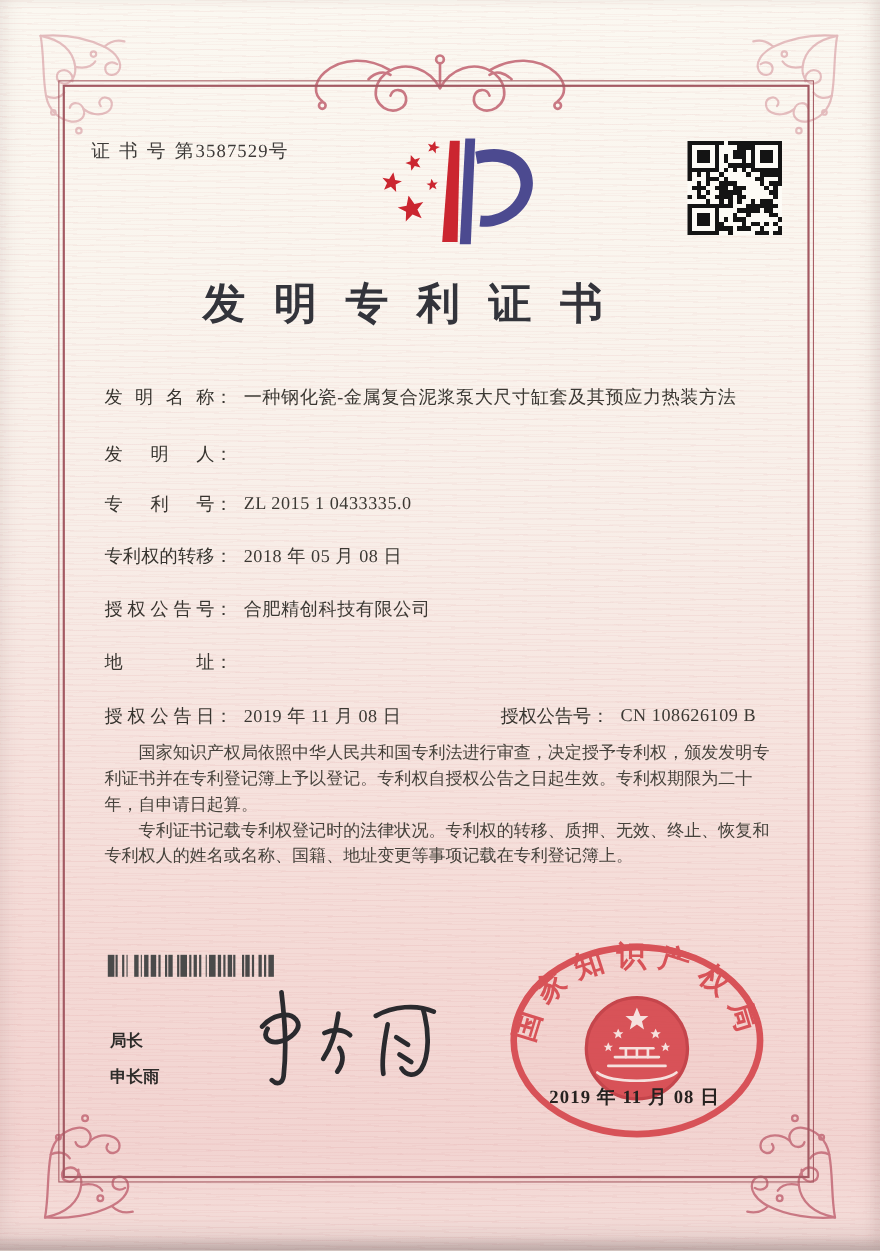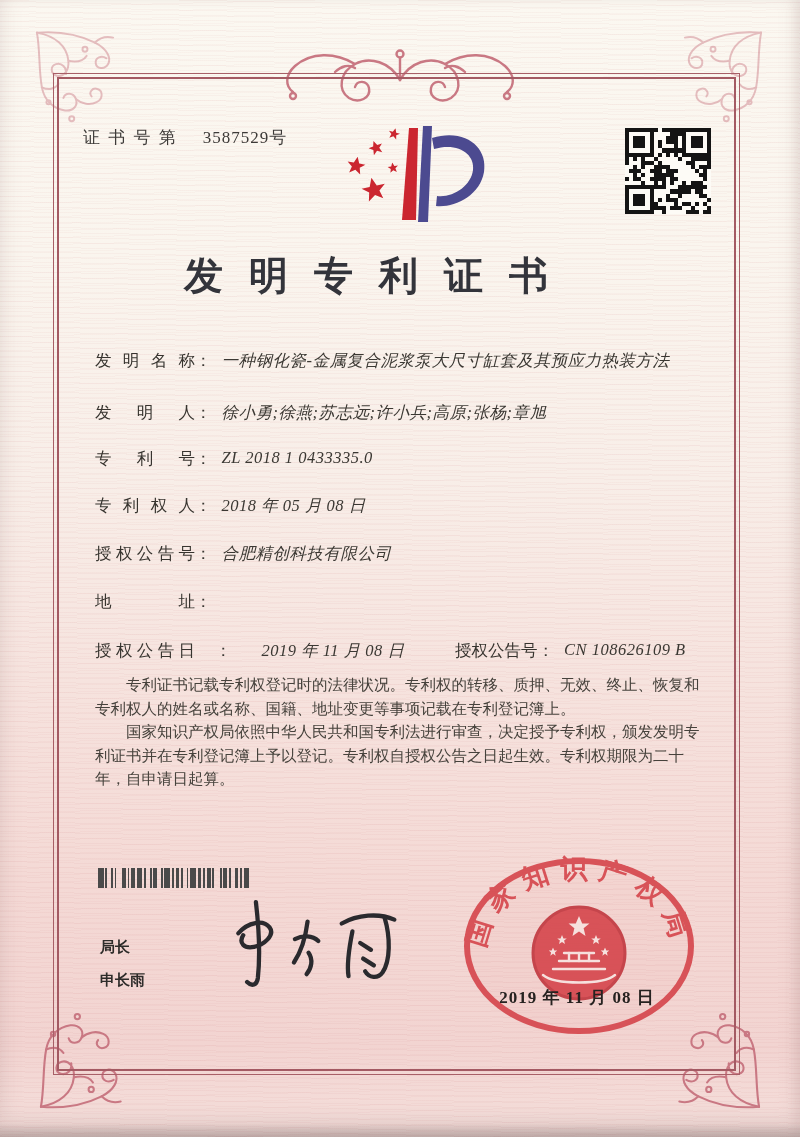--- a/index.html
+++ b/index.html
@@ -12,33 +12,33 @@
   }
   .texture{position:absolute;inset:0;pointer-events:none;
     background:
       repeating-linear-gradient(1.2deg, rgba(205,110,120,.055) 0 1px, transparent 1px 5px),
       repeating-linear-gradient(-1.4deg, rgba(205,110,120,.04) 0 1px, transparent 1px 7px);
     mix-blend-mode:multiply;}
   .frame{position:absolute;left:53px;top:73px;width:685px;height:1000px;
     border:1px solid #a85f67;}
   .frame::before{content:"";position:absolute;inset:3px;border:2px solid #a45a63;}
   .certno{position:absolute;left:83px;top:126px;font-size:17px;color:#3d3a38;letter-spacing:2px;}
-  .certno .num{letter-spacing:1px;margin-left:25px;}
+  .certno .num{letter-spacing:1px;}
   .title{position:absolute;left:0;top:249px;width:732px;text-align:center;
     font-size:39px;font-weight:700;color:#33343b;letter-spacing:26px;text-indent:26px;}
   .logo{position:absolute;left:336px;top:122px;}
   .qr{position:absolute;left:625px;top:128px;width:86px;height:86px;}
   .field{position:absolute;left:95px;font-size:16.5px;color:#3b3833;display:flex;align-items:flex-start;justify-content:flex-end;}
   .field .lbl{display:inline-block;width:100px;text-align:justify;text-align-last:justify;flex:0 0 auto;color:#37342f;}
   .field .colon{flex:0 0 auto;margin-right:10px;}
-  .field .val{letter-spacing:.5px;font-style:italic;}
+  .field .val{letter-spacing:.5px;}
   .f-name{top:350px;} .f-inventor{top:402px;} .f-patno{top:448px;}
   .f-appdate{top:495px;} .f-owner{top:543px;}
   .f-addr{top:591px;} .f-addr .val{width:478px;line-height:25px;}
-  .f-grantdate{top:640px;gap:20px;} .f-grantno{top:640px;left:455px;}
+  .f-grantdate{top:640px;} .f-grantno{top:640px;left:455px;}
   .f-grantno .lbl{width:auto;margin-right:0;}
   .paras{position:absolute;left:95px;top:673px;width:614px;font-size:15.5px;line-height:23.5px;color:#46423c;}
   .paras p{margin:0;text-indent:2em;}
   .barcode{position:absolute;left:98px;top:868px;width:205px;height:20px;display:flex;align-items:stretch;}
   .barcode div{height:100%;}
   .director{position:absolute;left:100px;top:930px;font-family:"Liberation Sans","DejaVu Sans",sans-serif;
     font-weight:600;font-size:15px;color:#2e2c2a;line-height:33px;}
   .sig{position:absolute;left:213px;top:893px;}
   .seal{position:absolute;left:460px;top:853px;}
   .sealdate{position:absolute;left:462px;top:986px;width:230px;text-align:center;
@@ -282,29 +282,28 @@
   <div class="title">发明专利证书</div>
 
   <div class="field f-name">
     <span class="lbl">发明名称</span>
       <span class="colon">：</span>
       <span class="val">一种钢化瓷-金属复合泥浆泵大尺寸缸套及其预应力热装方法</span>
   </div>
   <div class="field f-inventor">
     <span class="lbl">发明人</span>
       <span class="colon">：</span>
-      <span class="val">徐小勇;徐燕;苏志远;许小兵;高原;张杨;章旭</span>
   </div>
   <div class="field f-patno">
     <span class="lbl">专利号</span>
       <span class="colon">：</span>
-      <span class="val">ZL 2018 1 0433335.0</span>
+      <span class="val">ZL 2015 1 0433335.0</span>
   </div>
   <div class="field f-appdate">
-    <span class="lbl">专利权人</span>
+    <span class="lbl">专利权的转移</span>
       <span class="colon">：</span>
       <span class="val">2018 年 05 月 08 日</span>
   </div>
   <div class="field f-owner">
     <span class="lbl">授权公告号</span>
       <span class="colon">：</span>
       <span class="val">合肥精创科技有限公司</span>
   </div>
   <div class="field f-addr">
     <span class="lbl">地址</span>
@@ -315,22 +314,22 @@
       <span class="colon">：</span>
       <span class="val">2019 年 11 月 08 日</span>
   </div>
   <div class="field f-grantno">
     <span class="lbl">授权公告号</span>
       <span class="colon">：</span>
       <span class="val">CN 108626109 B</span>
   </div>
 
   <div class="paras">
+    <p>国家知识产权局依照中华人民共和国专利法进行审查，决定授予专利权，颁发发明专利证书并在专利登记簿上予以登记。专利权自授权公告之日起生效。专利权期限为二十年，自申请日起算。</p>
     <p>专利证书记载专利权登记时的法律状况。专利权的转移、质押、无效、终止、恢复和专利权人的姓名或名称、国籍、地址变更等事项记载在专利登记簿上。</p>
-    <p>国家知识产权局依照中华人民共和国专利法进行审查，决定授予专利权，颁发发明专利证书并在专利登记簿上予以登记。专利权自授权公告之日起生效。专利权期限为二十年，自申请日起算。</p>
   </div>
 
   <div class="barcode" id="barcode">
       <div style="width: 5.55px; background: rgb(74, 74, 74);"></div>
       <div style="width: 1.85px; background: transparent;"></div>
       <div style="width: 1.85px; background: rgb(74, 74, 74);"></div>
       <div style="width: 3.7px; background: transparent;"></div>
       <div style="width: 1.85px; background: rgb(74, 74, 74);"></div>
       <div style="width: 1.85px; background: transparent;"></div>
       <div style="width: 1.85px; background: rgb(74, 74, 74);"></div>

